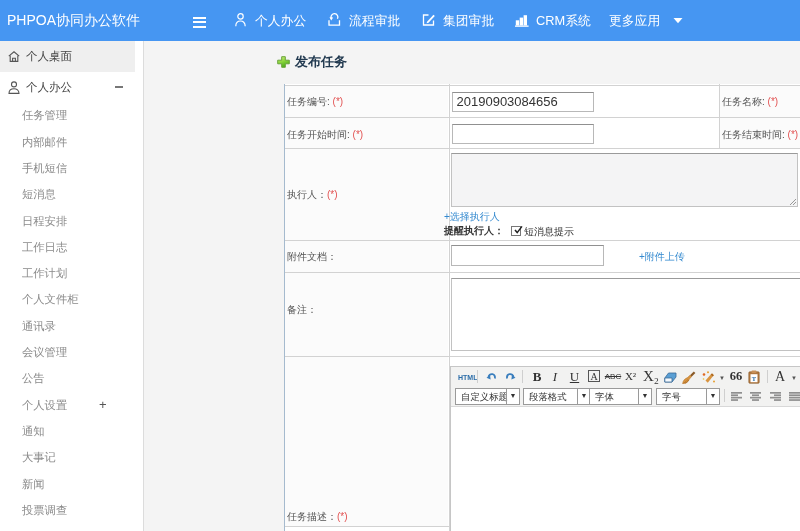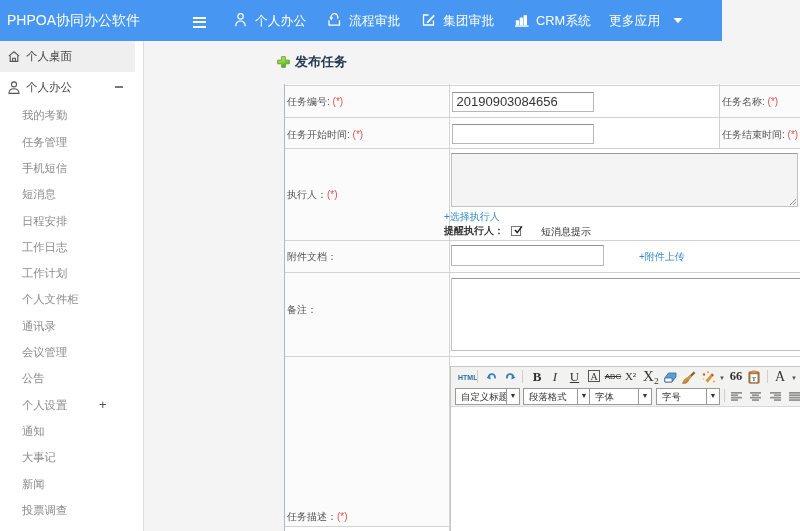--- a/index.html
+++ b/index.html
@@ -1,21 +1,21 @@
 <!DOCTYPE html>
 <html><head>
 <meta charset="utf-8">
 <style>
 * { margin:0; padding:0; box-sizing:border-box; }
 html,body { width:800px; height:531px; overflow:hidden; }
 body { position:relative; font-family:"Liberation Sans", sans-serif; background:#f4f4f4; }
 .abs { position:absolute; }
 
 
-.topbar { position:absolute; left:0; top:0; width:722px; height:41px; background:#4696f2; color:#fff; }
+.topbar { position:absolute; left:0; top:0; width:800px; height:41px; background:#4696f2; color:#fff; }
 .logo { position:absolute; left:7px; top:0; height:41px; line-height:41px; font-size:14px; color:#fff; }
 .navitem { position:absolute; top:0; height:41px; line-height:41px; font-size:12.8px; color:#fff; }
 .navitem svg { position:absolute; top:13px; }
 .hamb { position:absolute; left:193px; top:17px; width:12.5px; height:11px; }
 .hamb div { height:2.1px; background:#fff; margin-bottom:2.2px;}
 
 
 .sidebar { position:absolute; left:0; top:41px; width:144px; height:490px; background:#fff; border-right:1px solid #dcdcdc; }
 .sb-item1 { position:absolute; left:0; top:0; width:135px; height:31px; background:#efefef; line-height:31px; font-size:11.5px; color:#444; }
 .sb-item2 { position:absolute; left:0; top:31px; width:135px; height:30px; line-height:30px; font-size:11.5px; color:#444; }
@@ -117,22 +117,22 @@
     <span class="sb-ico" style="top:9px;">
         <svg width="12" height="13" viewBox="0 0 12 13">
           <circle cx="6" cy="3.4" r="2.5" fill="none" stroke="#555" stroke-width="1.1"></circle>
           <path d="M1 12.4 C1 9 3.3 7.8 6 7.8 C8.7 7.8 11 9 11 12.4 Z" fill="none" stroke="#555" stroke-width="1.1"></path>
         </svg>
       </span>
     <span class="sb-txt">个人办公</span>
     <span class="sb-minus"></span>
   </div>
   <div class="sb-sub">
-    <div>我的考勤</div>
     <div>任务管理</div>
+    <div>内部邮件</div>
     <div>手机短信</div>
     <div>短消息</div>
     <div>日程安排</div>
     <div>工作日志</div>
     <div>工作计划</div>
     <div>个人文件柜</div>
     <div>通讯录</div>
     <div>会议管理</div>
     <div>公告</div>
     <div>个人设置<span class="sb-plus">+</span></div>
@@ -186,21 +186,21 @@
 <svg class="abs" style="left:789px; top:198px;" width="8" height="8" viewBox="0 0 8 8">
     <path d="M7 1 L1 7 M7 4 L4 7" stroke="#999" stroke-width="1" fill="none"></path>
   </svg>
 <div class="link" style="left:444px; top:210px;">+选择执行人</div>
 <div class="bold10" style="left:444px; top:224px;">提醒执行人：</div>
 <div class="cb" style="left:511px; top:225.5px;">
     <svg style="position:absolute;left:0.5px;top:-2px;" width="11" height="11" viewBox="0 0 11 11">
       <path d="M2 5 L4.2 7.6 L9 1.4" fill="none" stroke="#222" stroke-width="1.5"></path>
     </svg>
   </div>
-<div class="txt10" style="left:524px; top:225px;margin-left:17px;">短消息提示</div>
+<div class="txt10" style="left:524px; top:225px;">短消息提示</div>
 
 <div class="flabel" style="top:250px;">附件文档：</div>
 <div class="inp" style="left:450.5px; top:244.5px; width:153px; height:21.5px;"></div>
 <div class="link" style="left:607px; top:250px;margin-left:32px;">+附件上传</div>
 
 <div class="flabel" style="top:303px;">备注：</div>
 <div class="ta2"></div>
 
 <div class="flabel" style="top:510px;">任务描述：<span class="star">(*)</span></div>
 

